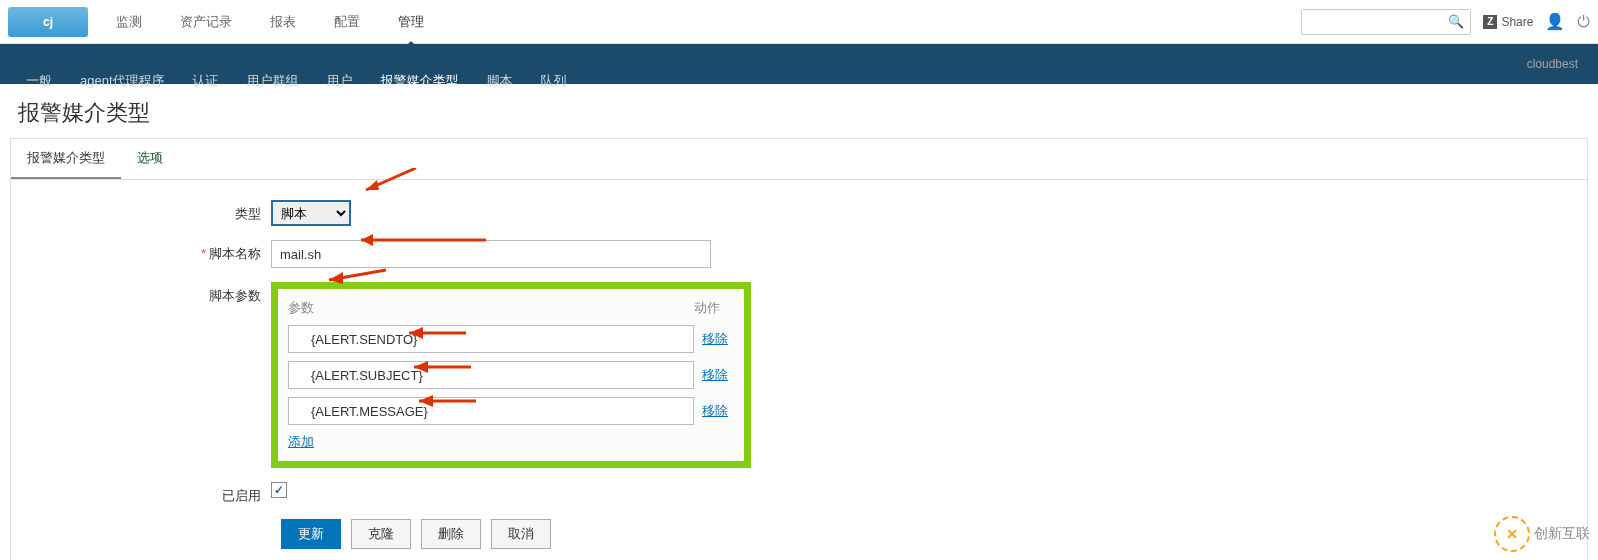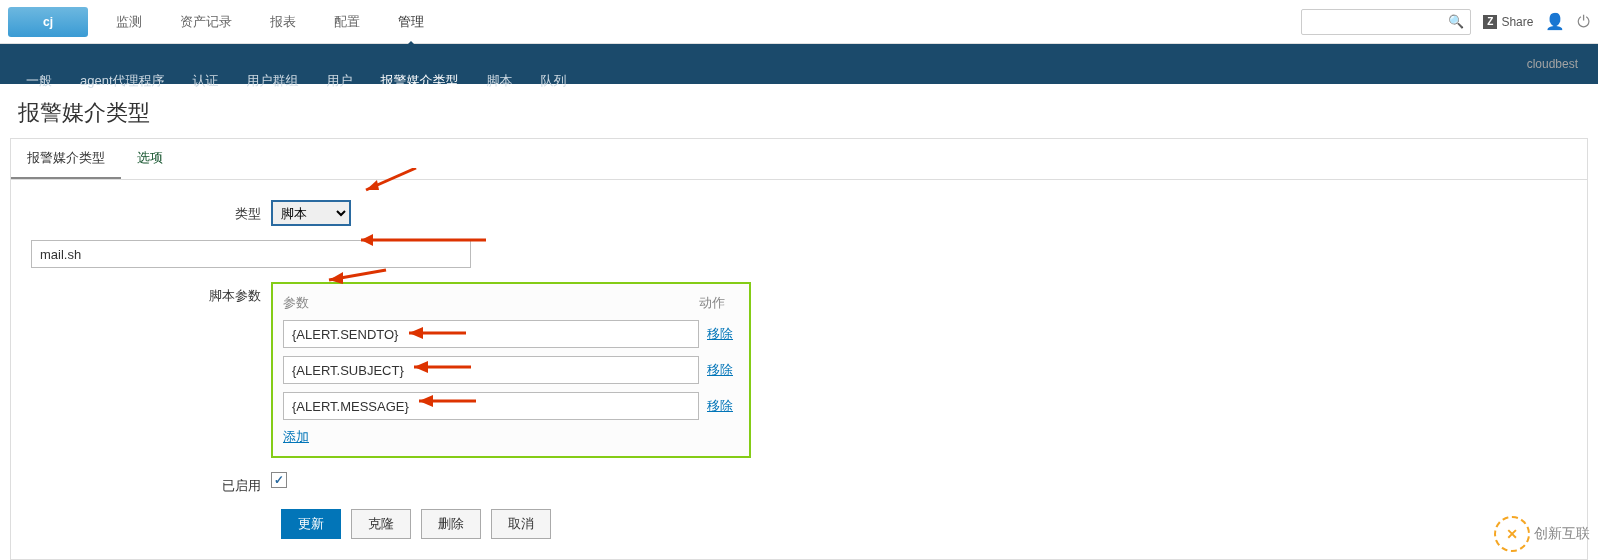--- a/index.html
+++ b/index.html
@@ -24,26 +24,26 @@
 .content-box { border: 1px solid #ddd; margin: 0 10px 20px; }
 .tabs { display: flex; border-bottom: 1px solid #ddd; }
 .tab { padding: 10px 16px; font-size: 13px; cursor: pointer; color: #14532d; border-bottom: 2px solid transparent; }
 .tab.active { color: #333; border-bottom-color: #888; }
 .form-area { padding: 20px 20px 20px 20px; position: relative; }
 .form-row { display: flex; align-items: flex-start; margin-bottom: 14px; }
 .form-label { width: 240px; text-align: right; padding-right: 10px; padding-top: 5px; color: #333; font-size: 13px; }
 .form-label .req { color: #d9534f; margin-right: 3px; }
 .text-input { width: 440px; height: 28px; border: 1px solid #bbb; padding: 0 8px; font-size: 13px; color: #333; }
 .select-input { width: 80px; height: 26px; border: 2px solid #2a6aa0; font-size: 13px; padding: 0 4px; }
-.params-box { border: 2px solid #84cc16; padding: 10px; width: 480px; background: #fcfcfc; }
+.params-box { border: 7px solid #84cc16; padding: 10px; width: 480px; background: #fcfcfc; }
 .params-header { display: flex; color: #888; font-size: 13px; margin-bottom: 8px; }
 .params-header .ph-param { flex: 1; }
 .params-header .ph-action { width: 40px; }
 .param-row { display: flex; align-items: center; margin-bottom: 8px; }
-.param-input { flex: 1; height: 28px; border: 1px solid #bbb; padding: 0 8px; font-size: 13px; color: #333; }
+.param-input { flex: 1; height: 28px; border: 1px solid #bbb; padding: 0 22px; font-size: 13px; color: #333; }
 .param-remove { width: 40px; text-align: left; color: #0275b8; text-decoration: underline; cursor: pointer; font-size: 13px; padding-left: 8px; }
 .param-add { color: #0275b8; text-decoration: underline; cursor: pointer; font-size: 13px; }
 .checkbox { width: 16px; height: 16px; border: 1px solid #888; display: inline-flex; align-items: center; justify-content: center; background: #fff; cursor: pointer; color: #2a6aa0; font-weight: bold; font-size: 12px; }
 .btn-row { margin-left: 250px; display: flex; gap: 10px; }
 .btn { padding: 5px 16px; border: 1px solid #aaa; background: #f5f5f5; cursor: pointer; font-size: 13px; color: #333; }
 .btn.primary { background: #0275b8; border-color: #0275b8; color: #fff; }
 .arrow { position: absolute; pointer-events: none; }
 .arrow svg { display: block; }
 .brand-corner { position: fixed; right: 0; bottom: 4px; display: flex; align-items: center; gap: 4px; font-size: 14px; color: #888; padding: 4px 8px; }
 .brand-corner .circle { width: 36px; height: 36px; border: 2px dashed #f5a623; border-radius: 50%; display: flex; align-items: center; justify-content: center; color: #f5a623; font-weight: bold; }
@@ -97,20 +97,21 @@
 
 
     <div class="form-row">
       <div class="form-label">类型</div>
       <select class="select-input">
         <option>脚本</option>
       </select>
     </div>
 
     <div class="form-row">
+      <div class="form-label"><span class="req">*</span><span>脚本名称</span></div>
       <input class="text-input" value="mail.sh" style="">
     </div>
 
     <div class="form-row">
       <div class="form-label">脚本参数</div>
       <div class="params-box">
         <div class="params-header">
           <div class="ph-param">参数</div>
           <div class="ph-action">动作</div>
         </div>

